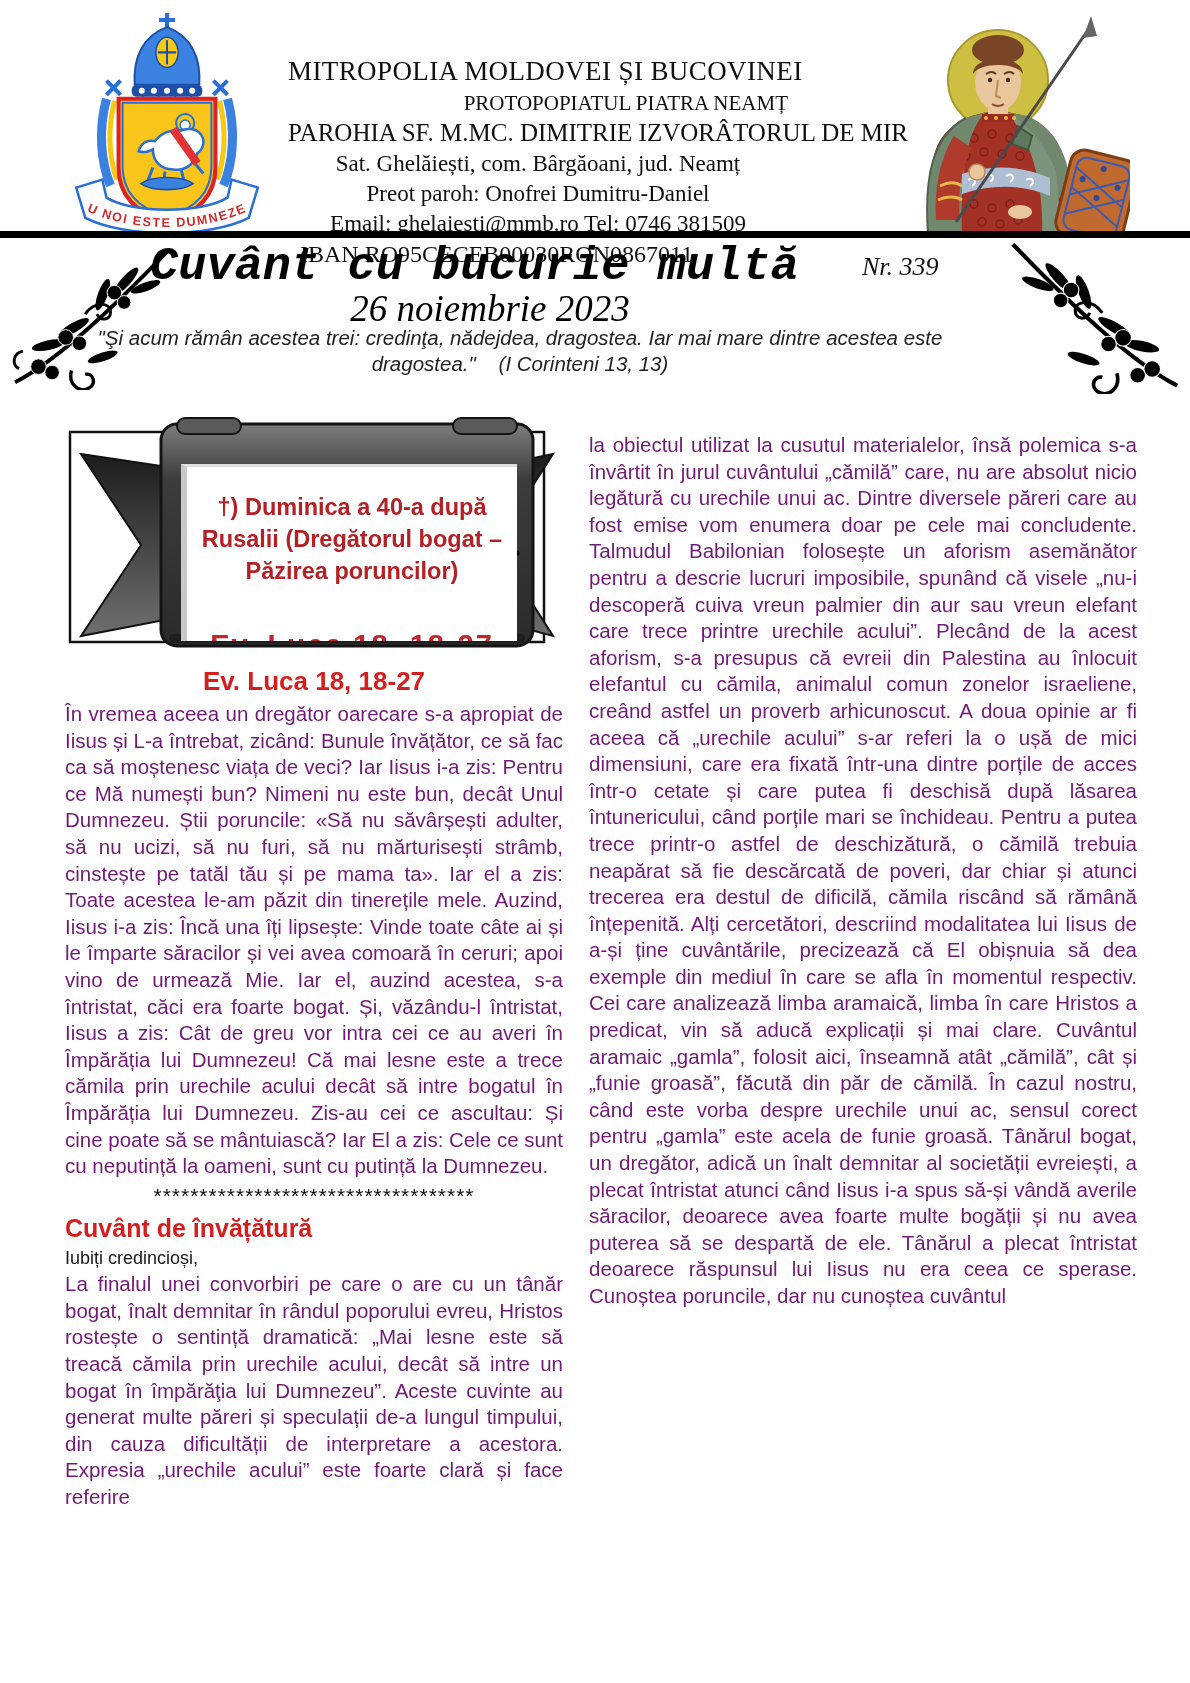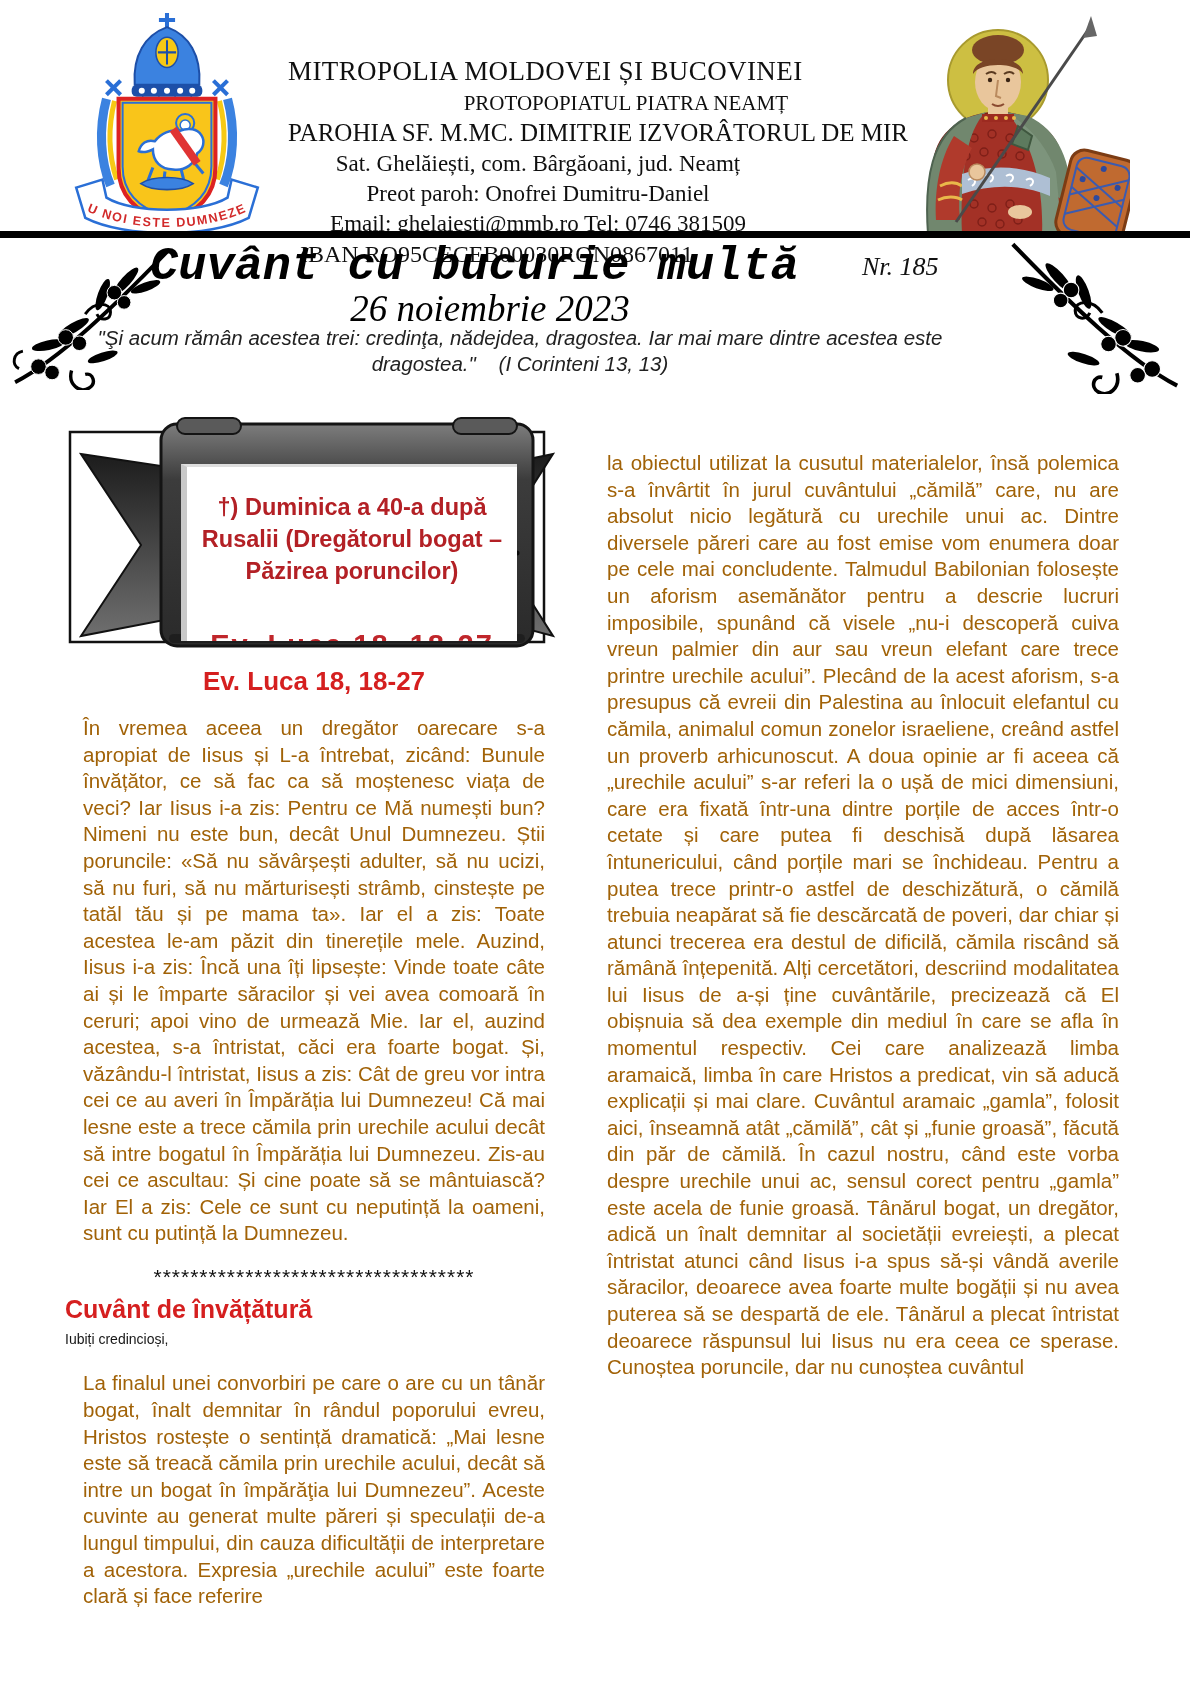--- a/index.html
+++ b/index.html
@@ -42,21 +42,21 @@
   .masthead-quote {
     position:absolute; left:60px; width:920px; text-align:center;
     font-style:italic; font-size:20.5px; color:#222; white-space:pre-wrap;
   }
   .q1 { top:326px; } .q2 { top:352px; }
 
   
   .columns { position:absolute; left:65px; top:406px; width:1072px; display:flex; gap:26px; }
   .col-left  { width:498px; }
   .col-right { width:548px; padding-top:26px; }
-  .body-text { font-size:20.5px; line-height:26.6px; text-align:justify; margin:18px; color:#a16207; }
+  .body-text { font-size:20.5px; line-height:26.6px; text-align:justify; margin:0; color:#701a75; }
 
   
   .scroll-banner { position:relative; width:498px; height:252px; margin-bottom:2px; }
   .scroll-banner svg { position:absolute; left:0; top:0; }
   .banner-panel {
     position:absolute; left:116px; top:58px; width:330px; height:174px;
     background:#fff; border-left:6px solid #c9c9c9; border-top:3px solid #dedede;
     overflow:hidden;
   }
   .banner-text {
@@ -68,21 +68,21 @@
     text-align:center; font-weight:bold; font-size:29px; line-height:32px;
     color:#c0262b; letter-spacing:2px;
   }
 
   .gospel-head {
     text-align:center; font-weight:bold; font-size:26px; color:#d51f1f;
     margin:8px 0 4px;
   }
   .separator { text-align:center; font-size:21px; letter-spacing:1px; margin:4px 0 6px; color:#111; }
   .sermon-head { font-weight:bold; font-size:25px; color:#d51f1f; margin:0 0 2px; }
-  .salutation  { font-size:14px; line-height:26.6px; margin:0; }
+  .salutation  { font-size:18px; line-height:26.6px; margin:0; }
 </style>
 </head>
 <body>
 
 <div class="page">
 
   <svg class="crest" viewBox="0 0 212 220">
     <path d="M106 3 v17 M98 10 h16" stroke="#2a6fd6" stroke-width="4" fill="none"></path>
     <path d="M106 17 C84 25 72 45 74 74 L138 74 C140 45 128 25 106 17 Z" fill="#3b82e0" stroke="#1d4fa8" stroke-width="2"></path>
     <ellipse cx="106" cy="42" rx="11" ry="15" fill="#f6c915" stroke="#1d4fa8" stroke-width="1.5"></ellipse>
@@ -226,21 +226,21 @@
           <circle cx="72" cy="102" r="7.5"></circle>
         <circle cx="30" cy="126" r="8"></circle>
           <circle cx="44" cy="132" r="7.5"></circle>
       </g>
       <path d="M78 72 c10 -14 26 -12 26 -2 c0 8 -10 10 -14 2" stroke="#000" stroke-width="3" fill="none"></path>
       <path d="M64 130 c-4 14 8 24 18 18 c8 -5 4 -16 -4 -14" stroke="#000" stroke-width="3.5" fill="none"></path>
     </g>
   </svg>
 
   <div class="masthead-title">Cuvânt cu bucurie multă</div>
-  <div class="masthead-issue">Nr. 185</div>
+  <div class="masthead-issue">Nr. 339</div>
   <div class="masthead-date">26 noiembrie 2023</div>
   <div class="masthead-quote q1">"Şi acum rămân acestea trei: credinţa, nădejdea, dragostea. Iar mai mare dintre acestea este</div>
   <div class="masthead-quote q2">dragostea."    (I Corinteni 13, 13)</div>
 
   <div class="columns">
 
     <div class="col-left">
 
       <div class="scroll-banner">
         <svg viewBox="0 0 498 252" width="498" height="252">

